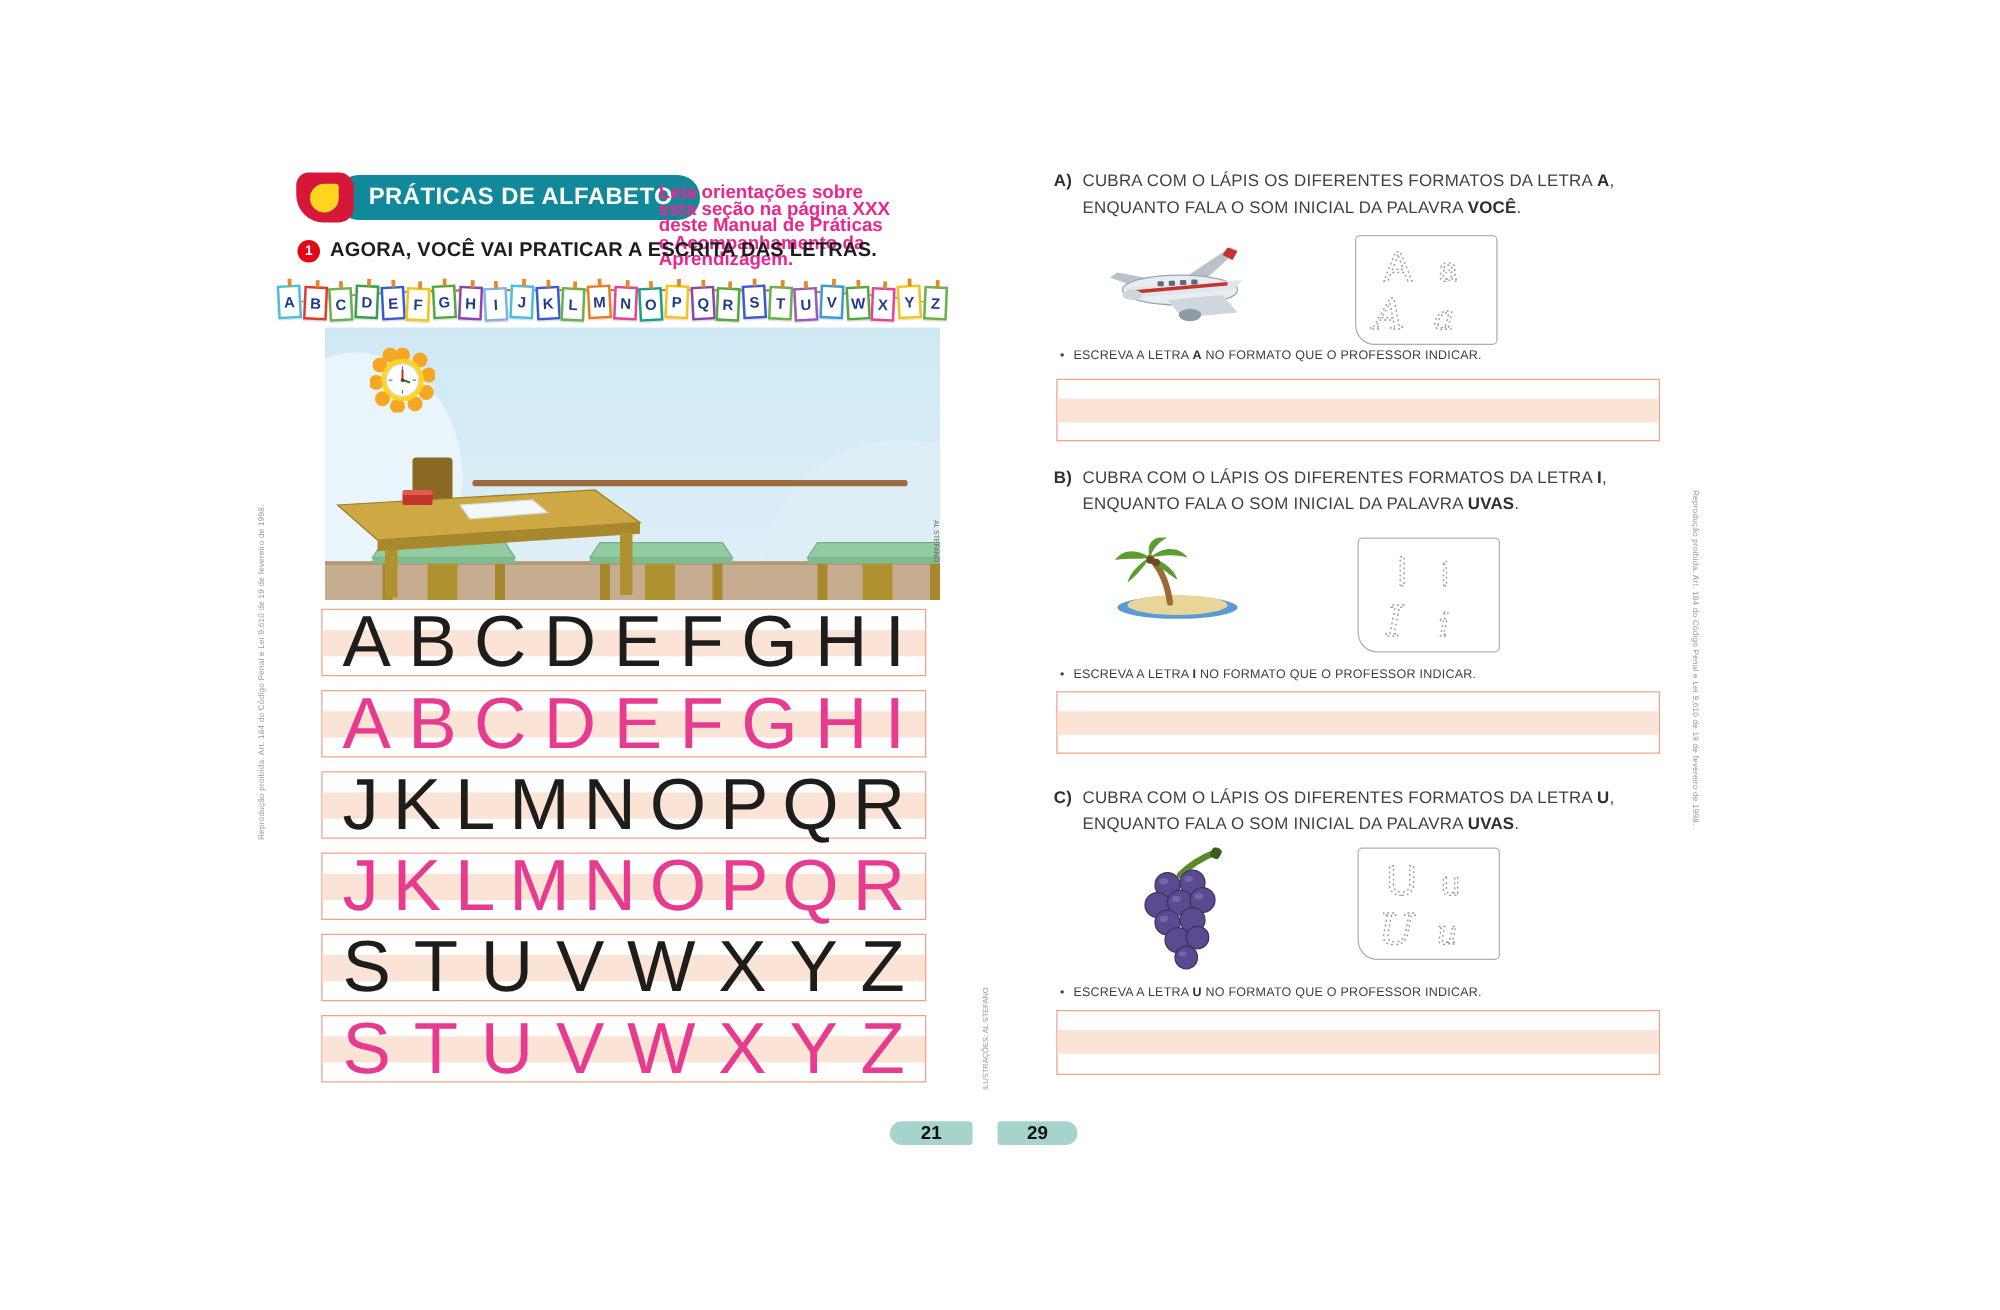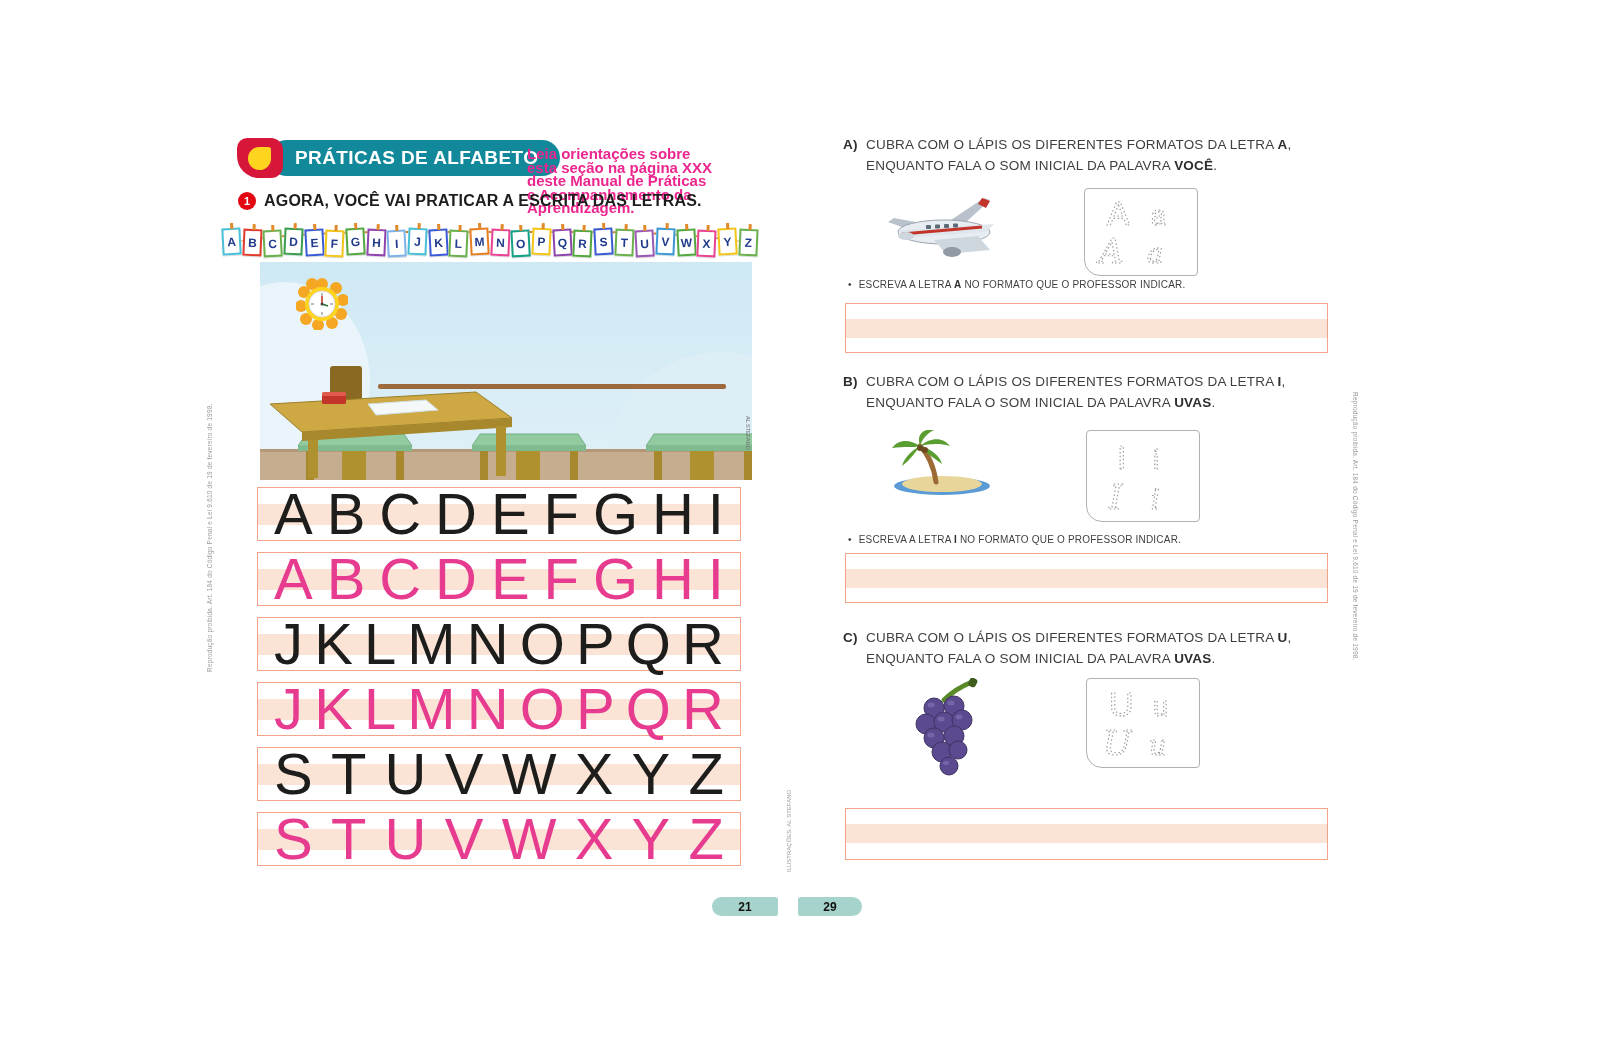--- a/index.html
+++ b/index.html
@@ -51,21 +51,21 @@
          justify-content:space-between;align-items:center;padding:0 16px;box-sizing:border-box;
          font-size:58px;line-height:54px;}
   
   .legal{position:absolute;height:280px;writing-mode:vertical-rl;font-size:6.5px;color:#9a9a9a;
          letter-spacing:.2px;white-space:nowrap;}
   .legal.flip{transform:rotate(180deg);}
   .illus-credit{position:absolute;left:786px;top:752px;height:120px;writing-mode:vertical-rl;
          transform:rotate(180deg);font-size:6px;color:#9a9a9a;white-space:nowrap;}
   
   .tab{position:absolute;top:897px;height:19px;background:#a6d3cb;color:#111;font-weight:bold;
-       font-size:12px;display:flex;align-items:center;justify-content:center;}
+       font-size:15px;display:flex;align-items:center;justify-content:center;}
   .tab.left{left:712px;width:66px;border-radius:10px 3px 3px 10px;}
   .tab.right{left:798px;width:64px;border-radius:3px 10px 10px 3px;}
   
   .section-head{position:absolute;left:843px;width:520px;display:flex;font-size:13.5px;
                 line-height:21px;color:#3f3f3e;letter-spacing:.2px;}
   .section-head .lbl{font-weight:bold;width:23px;flex:none;color:#2e2e2d;}
   .section-head b{color:#2e2e2d;}
   .fig{position:absolute;}
   .tracebox{position:absolute;width:112px;border:1.5px solid #b0b0b0;background:#fff;
             border-radius:4px 4px 4px 16px;}
@@ -385,20 +385,23 @@
   <div class="tracebox" style="left:1086px;top:678px;height:88px">
     <svg width="110" height="86" viewBox="0 0 110 86">
       <g fill="none" stroke="#999" stroke-width="1.1" stroke-dasharray="1.5 2.4">
         <text x="22" y="37" font-family="Liberation Sans, sans-serif" font-size="34">U</text>
         <text x="66" y="37" font-family="Liberation Sans, sans-serif" font-size="27">u</text>
         <text x="16" y="76" font-family="DejaVu Serif, serif" font-style="italic" font-size="34">U</text>
         <text x="62" y="76" font-family="DejaVu Serif, serif" font-style="italic" font-size="27">u</text>
       </g>
     </svg>
   </div>
+  <div class="bullet-line" style="top:789px">
+    <span class="dot">•</span><span>ESCREVA A LETRA </span><b>U</b><span> NO FORMATO QUE O PROFESSOR INDICAR.</span>
+  </div>
   <div class="writebox" style="top:808px;height:52px">
       <div class="band"></div>
     </div>
 
   <div class="illus-credit">ILUSTRAÇÕES: AL STEFANO</div>
   <div class="legal" style="left:1352px;top:392px;">Reprodução proibida. Art. 184 do Código Penal e Lei 9.610 de 19 de fevereiro de 1998.</div>
   <div class="tab right">29</div>
 
 </div>
 

